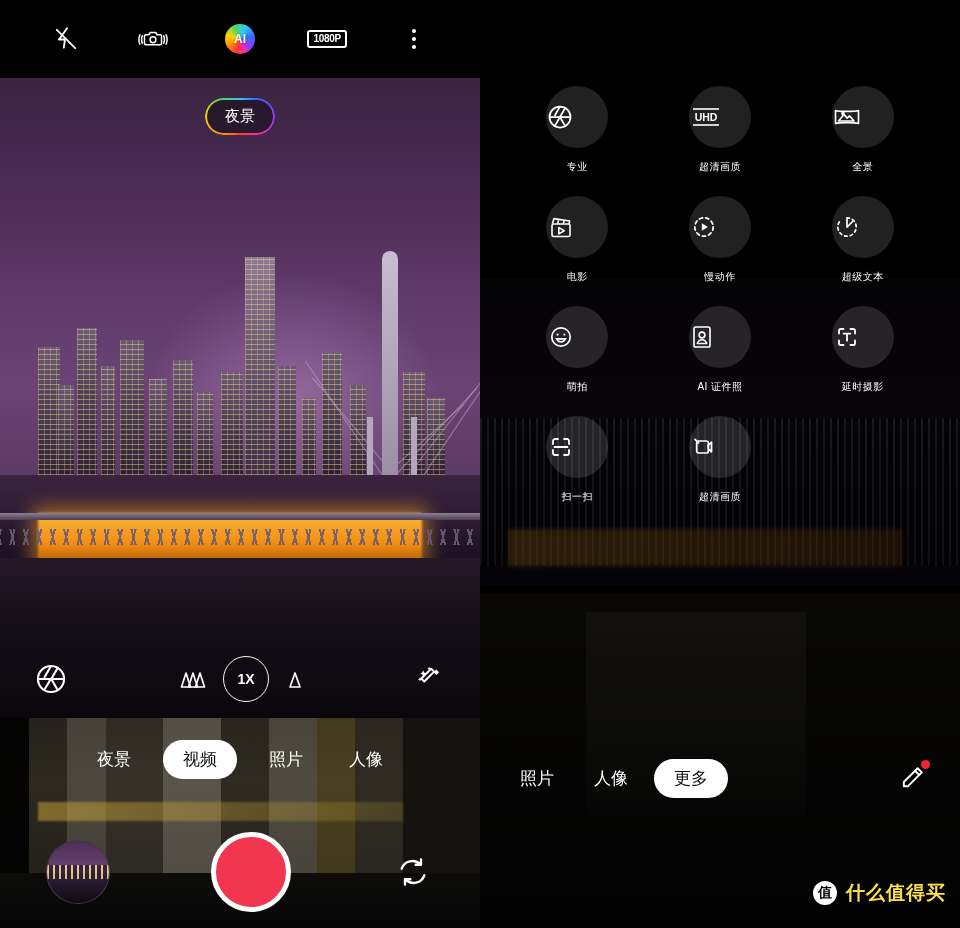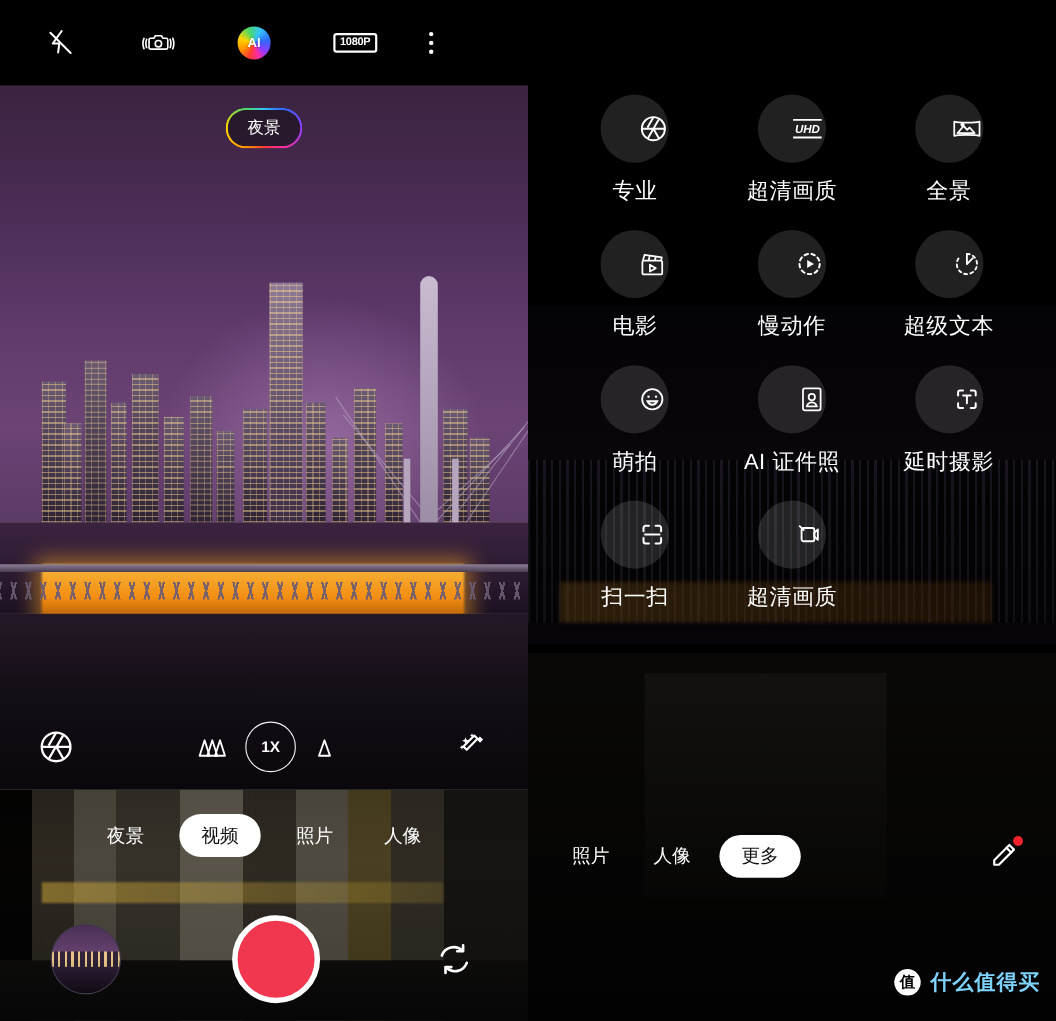--- a/index.html
+++ b/index.html
@@ -14,21 +14,21 @@
   
   .panel-left {
     position:absolute; left:0; top:0; width:480px; height:928px;
     background:#000; overflow:hidden;
   }
   .topbar {
     position:absolute; left:0; top:0; width:480px; height:78px;
     background:#000; display:flex; align-items:center;
     justify-content:space-around; padding:0 22px;
   }
-  .tb-item { width:48px; height:48px; display:flex; align-items:center; }
+  .tb-item { width:48px; height:48px; display:flex; align-items:center; justify-content:center; }
 
   .ai-badge {
     width:30px; height:30px; border-radius:50%;
     background:
       conic-gradient(from 200deg,
         #ff3b30 0%, #ff9500 12%, #ffd400 24%, #4cd964 38%,
         #34c3ff 52%, #2f6bff 66%, #8f3bff 80%, #ff2d9b 90%, #ff3b30 100%);
     display:flex; align-items:center; justify-content:center;
     font-size:12px; font-weight:700; color:#fff;
     text-shadow:0 0 2px rgba(0,0,0,.4);
@@ -37,21 +37,21 @@
     border:2px solid #fff; border-radius:3px;
     padding:2px 4px; font-size:10px; font-weight:700; color:#fff;
     letter-spacing:-.3px; line-height:1;
   }
   .dots3 { display:flex; flex-direction:column; gap:4px; align-items:center; }
   .dots3 i { width:4px; height:4px; border-radius:50%; background:#fff; display:block; }
 
   
   .viewfinder {
     position:absolute; left:0; top:78px; width:480px; height:640px;
-    overflow:hidden; background:#737373;
+    overflow:hidden; background:#1d4ed8;
   }
   .vf-scene { position:absolute; inset:0; }
 
   .sky {
     position:absolute; left:0; top:0; width:100%; height:62%;
     background:linear-gradient(180deg,#3a2340 0%,#4b2c55 28%,#5f3a6b 56%,#6b4475 78%,#5c3a66 100%);
   }
   .glow {
     position:absolute; left:30%; top:30%; width:62%; height:42%;
     background:radial-gradient(ellipse at center, rgba(200,150,210,.45), rgba(120,70,140,0) 70%);
@@ -219,44 +219,44 @@
 
   .grid {
     position:absolute; left:0; top:86px; width:100%;
     display:grid; grid-template-columns:repeat(3,1fr);
     row-gap:22px; padding:0 26px;
   }
   .g-cell { display:flex; flex-direction:column; align-items:center; gap:12px; }
   .g-circle {
     width:62px; height:62px; border-radius:50%;
     background:rgba(255,255,255,.13);
-    display:flex; align-items:center; justify-content:flex-end;font-style:italic;
-  }
-  .g-label { color:#fff; font-size:20px; letter-spacing:.5px; }
+    display:flex; align-items:center; justify-content:flex-start;
+  }
+  .g-label { color:#fff; font-size:10px; letter-spacing:.5px; }
 
   .rp-bottom {
     position:absolute; left:0; bottom:128px; width:100%;
     display:flex; align-items:center; padding:0 26px;
   }
   .rp-tabs { display:flex; align-items:center; gap:12px; }
   .rp-pencil { margin-left:auto; position:relative; width:44px; height:44px;
     display:flex; align-items:center; justify-content:center; }
   .rp-dot { position:absolute; top:4px; right:4px; width:9px; height:9px;
     border-radius:50%; background:#f5222d; }
 
   .watermark {
     position:absolute; right:14px; bottom:22px;
     display:flex; align-items:center; gap:9px;
   }
   .wm-logo {
     width:24px; height:24px; border-radius:50%; background:#fff; color:#000;
     display:flex; align-items:center; justify-content:center;
     font-size:14px; font-weight:700;
   }
-  .wm-text { color:#7dd3fc; font-size:19px; font-weight:700; letter-spacing:1px;text-align:center; }
+  .wm-text { color:#fde047; font-size:19px; font-weight:700; letter-spacing:1px;text-align:center; }
 
   svg { display:block; }
 </style>
 </head>
 <body>
 
 <div id="root">
 
   <div class="panel-left">
 

